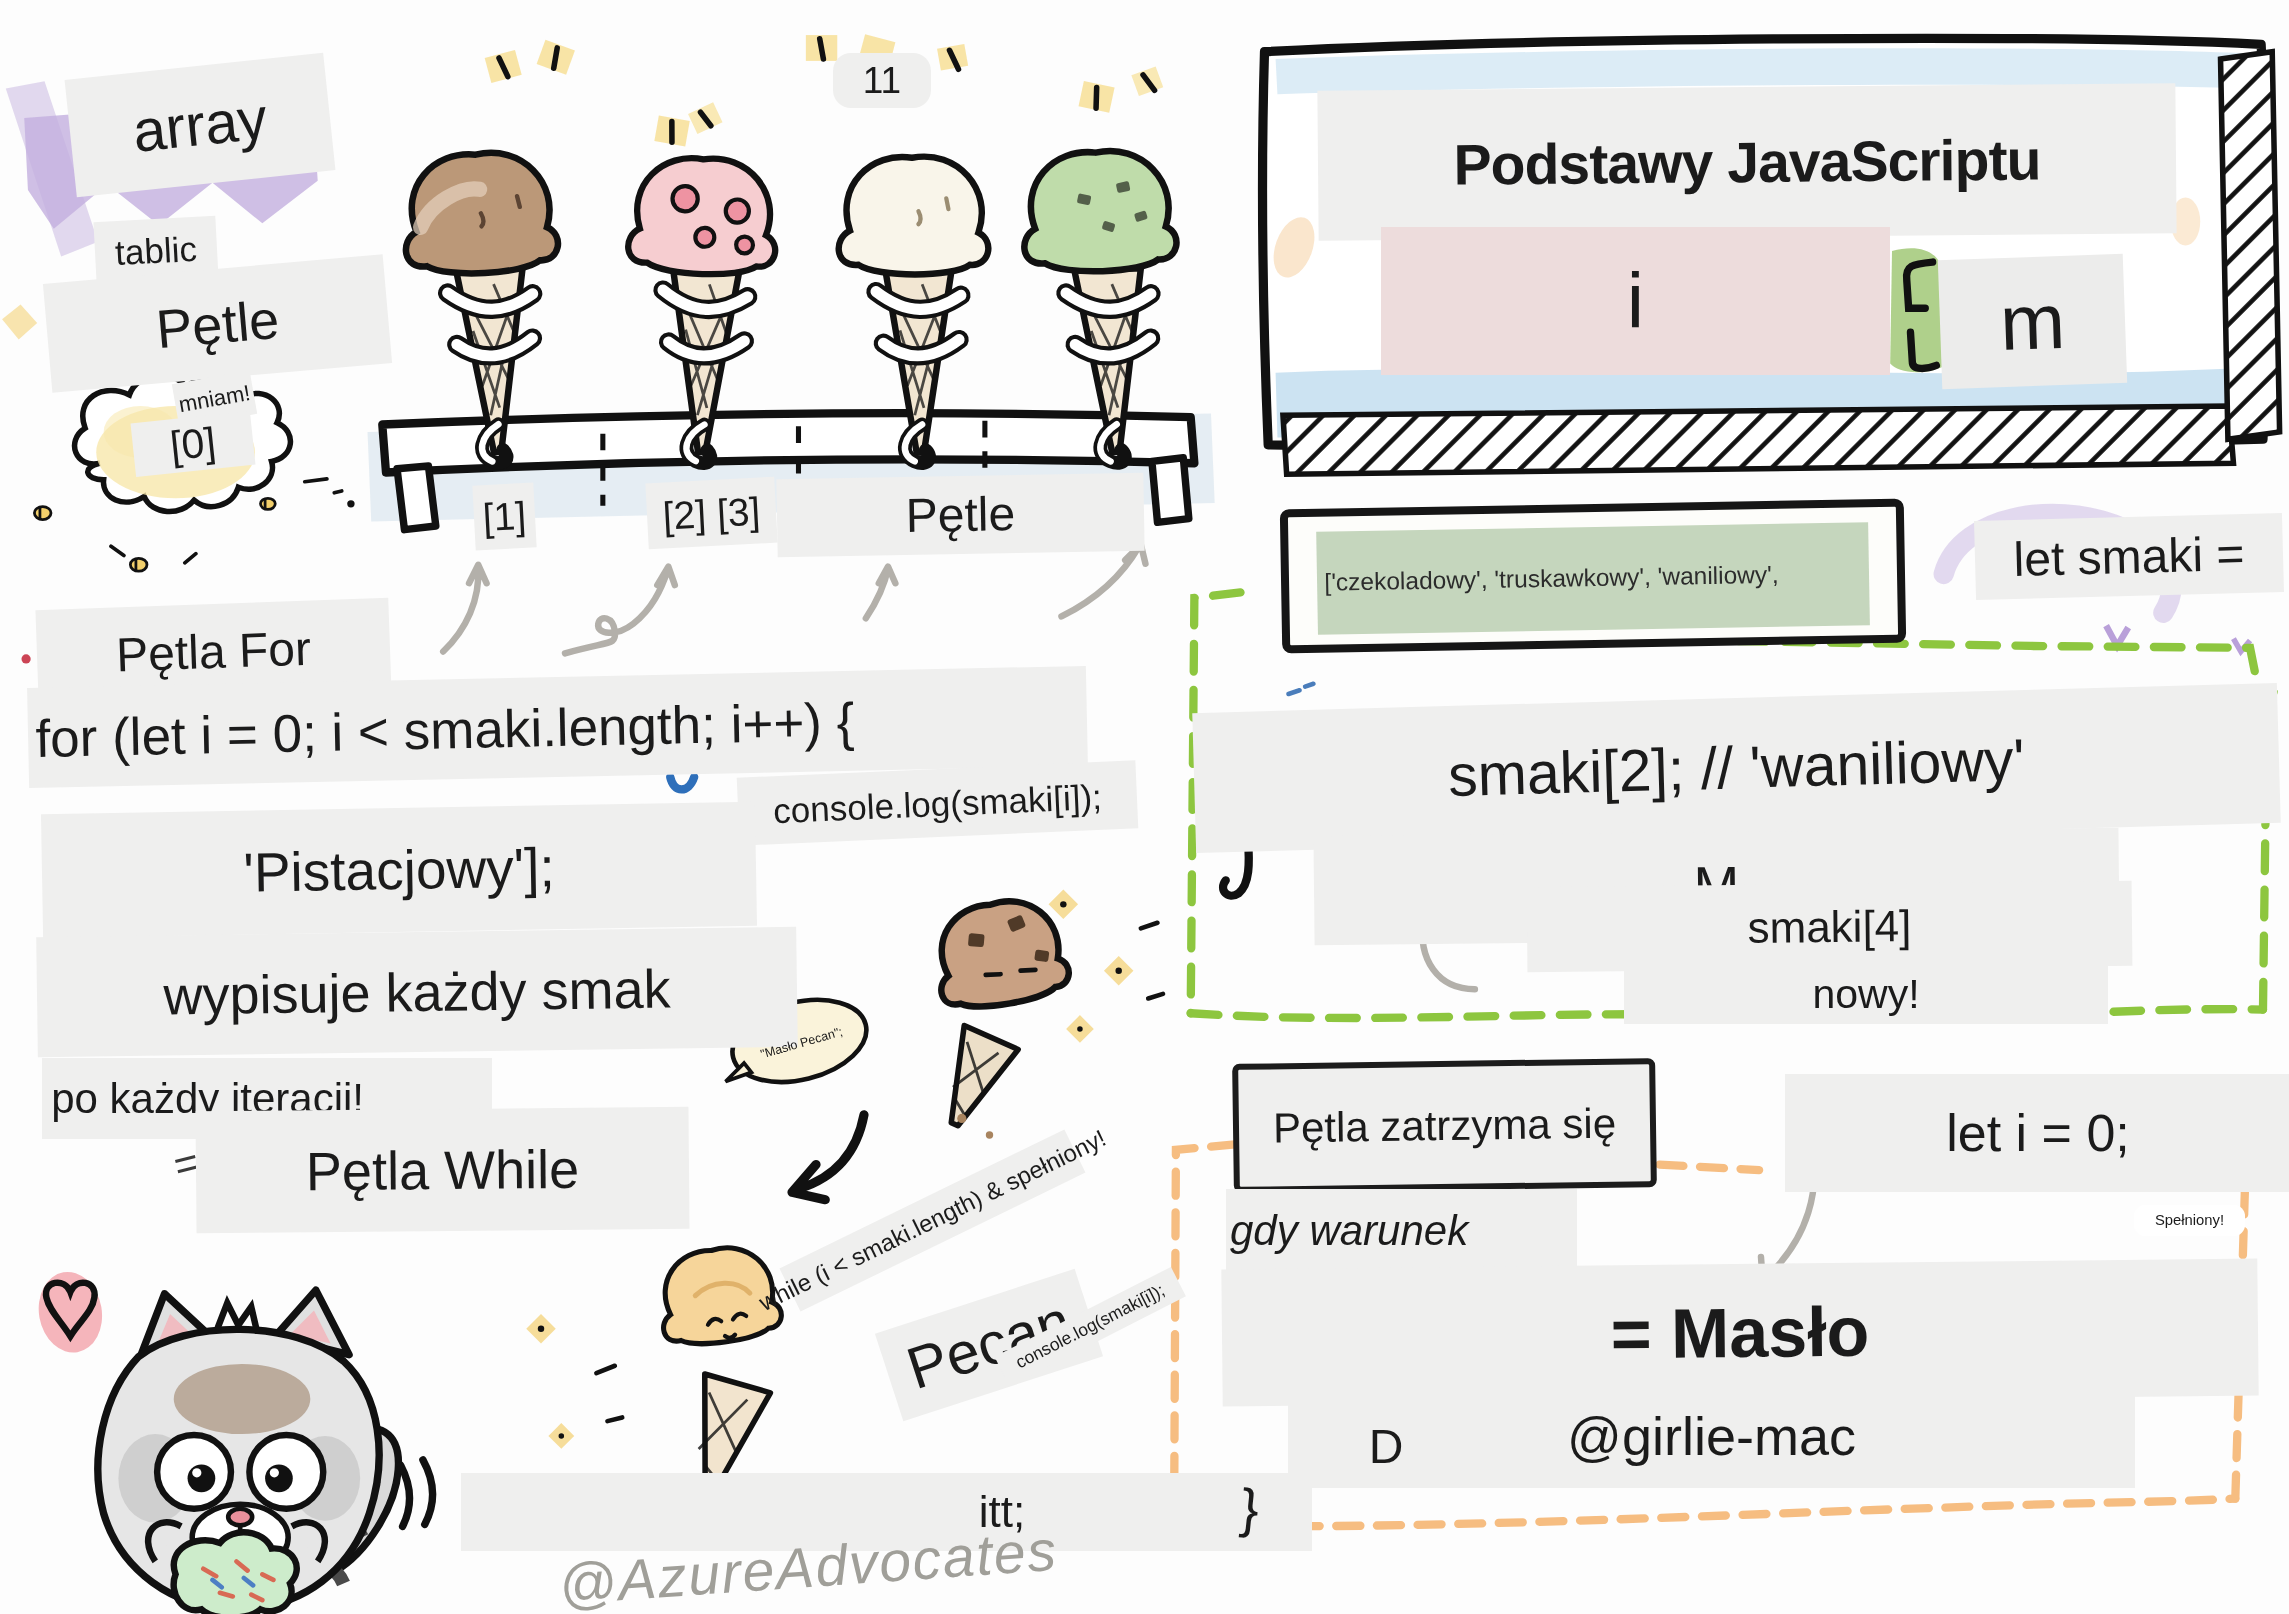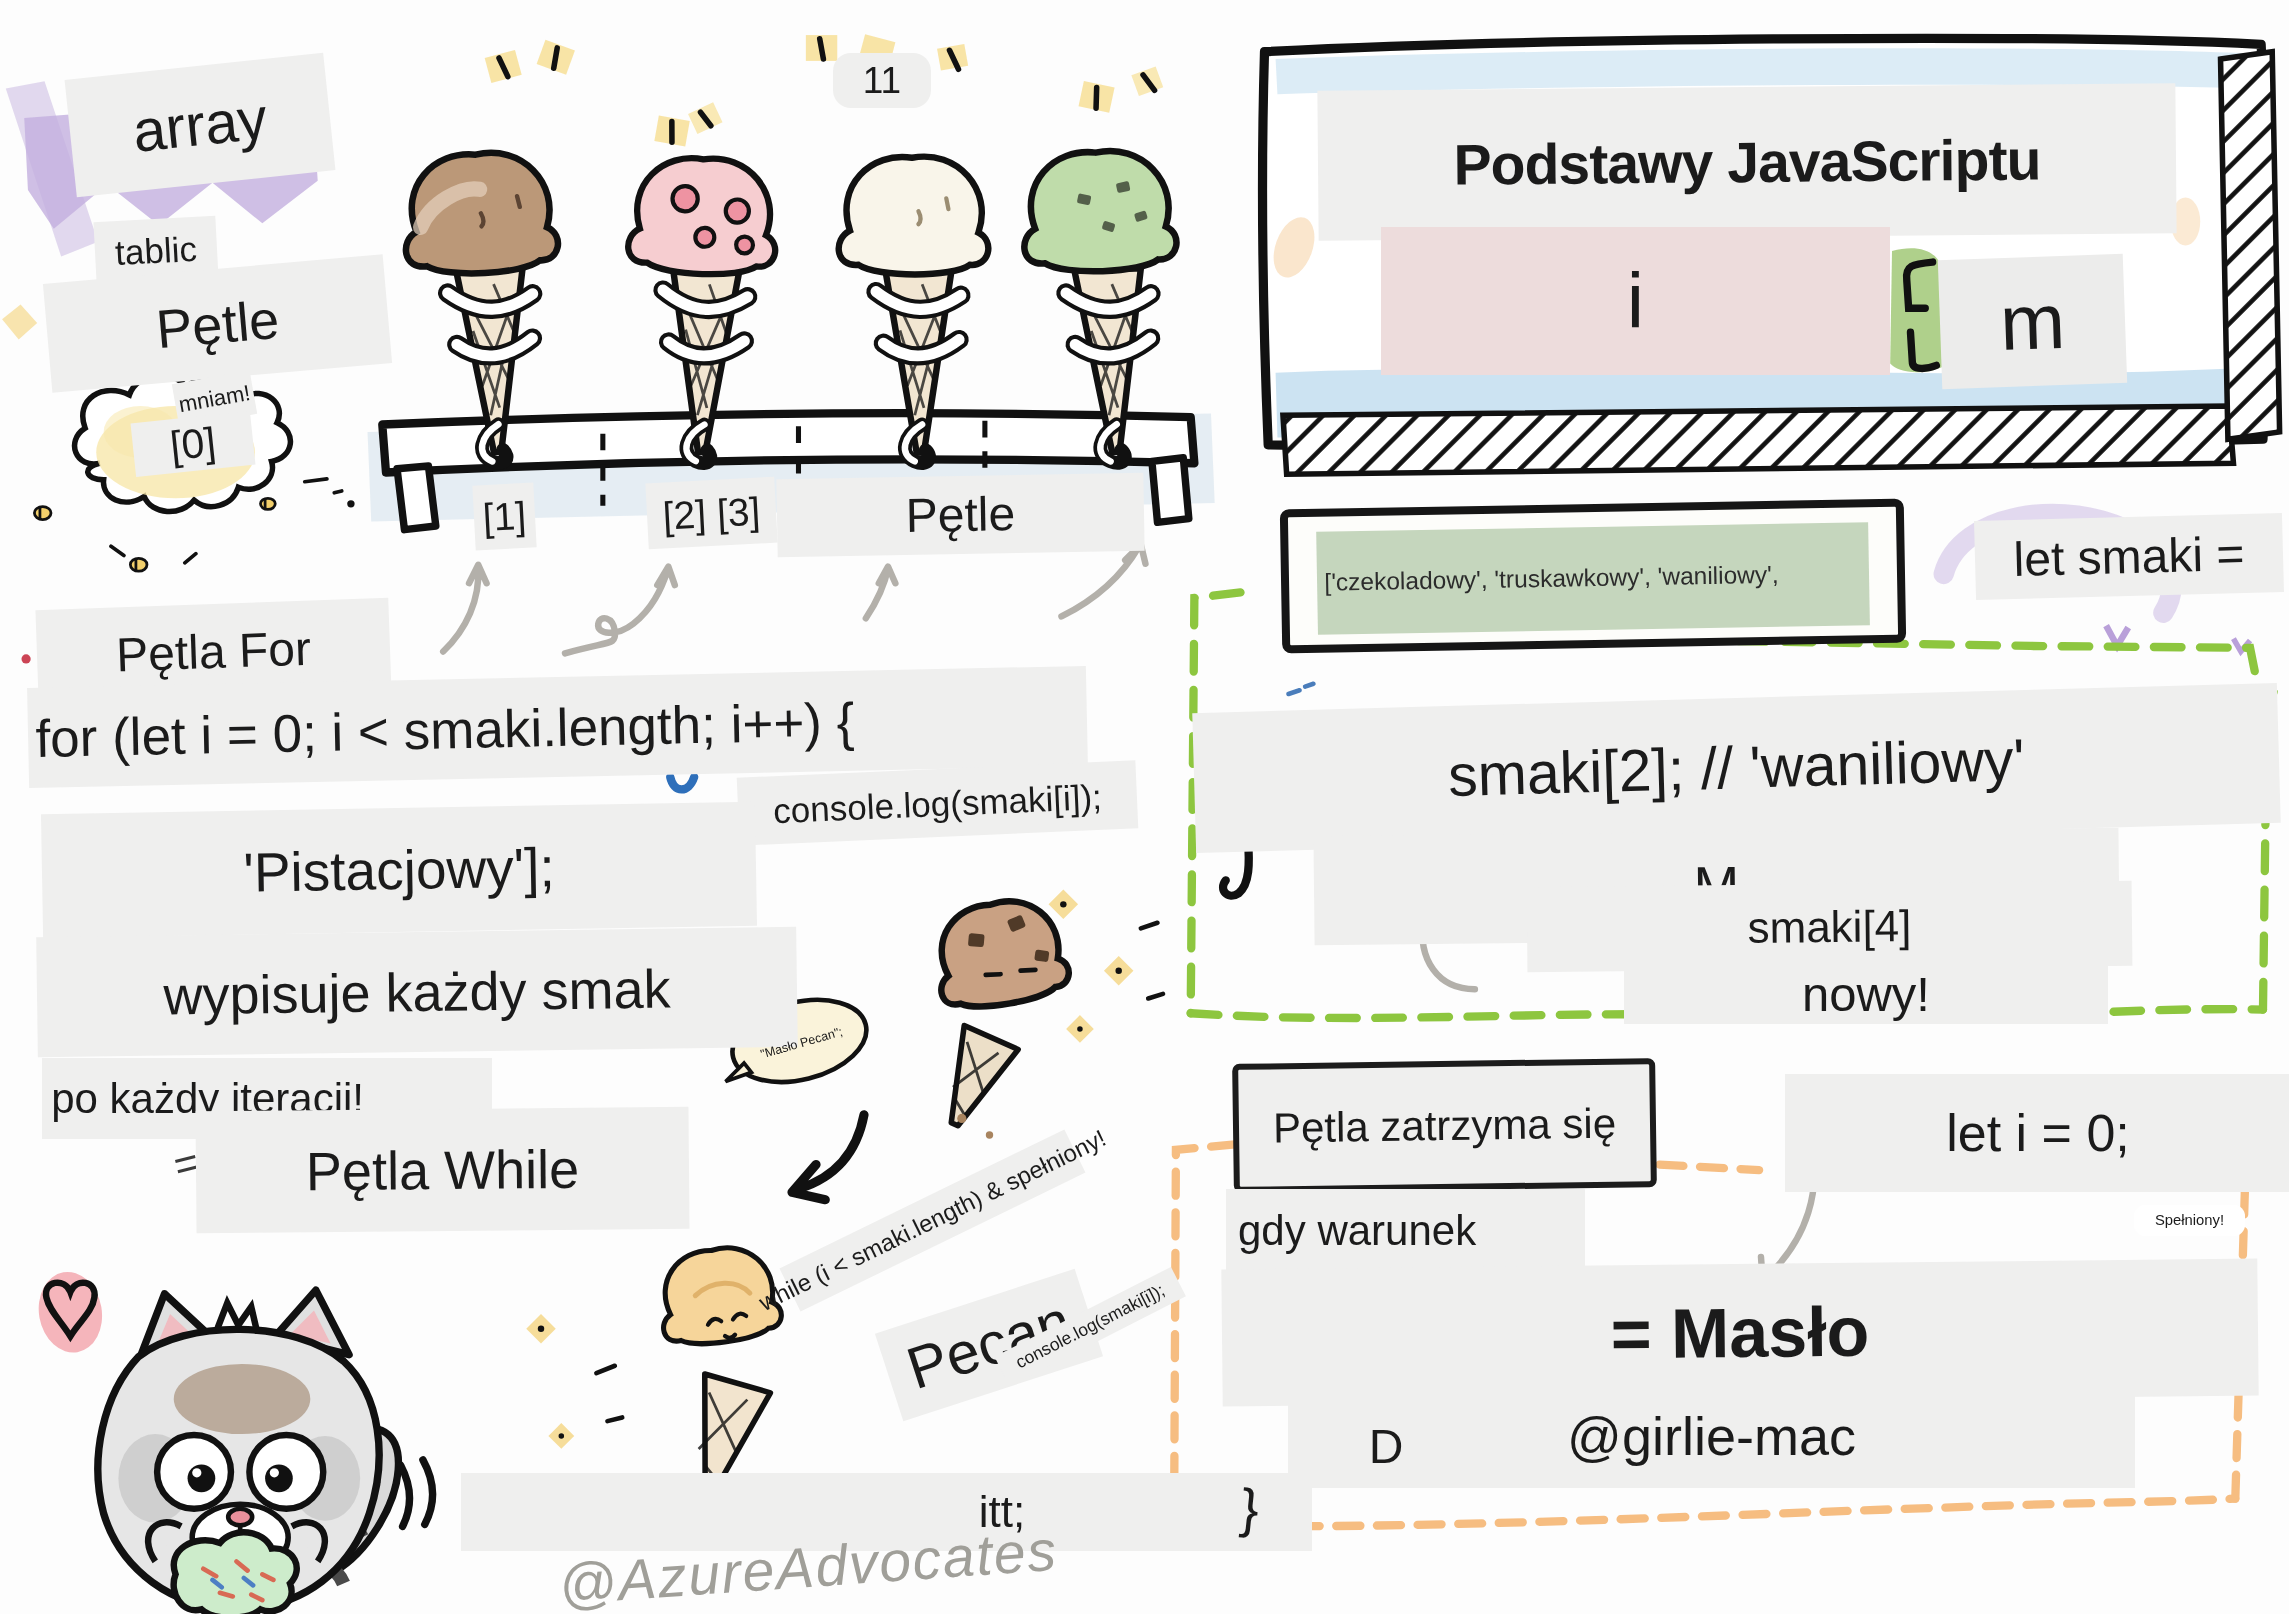--- a/index.html
+++ b/index.html
@@ -322,24 +322,24 @@
   <div class="lbl" style="left:1940px;top:257px;width:185px;height:129px;font-size:78px;background:#ececeb;transform:rotate(-2deg);">m</div>
 
   <div class="lbl" style="left:1975px;top:517px;width:308px;height:79px;font-size:48px;transform:rotate(-1.5deg);">let smaki =</div>
   <div style="position:absolute;z-index:2;left:1281px;top:504px;width:624px;height:144px;border:8.3px solid #161616;border-radius:9.2px;background:#fdfdfa;transform:rotate(-1deg);box-sizing:border-box;">
     <div class="lbl left" style="left:28px;top:14.8px;width:545px;height:103px;font-size:24.5px;background:#c5d6bd;padding-left:7.4px;color:#2c2c2c;">['czekoladowy', 'truskawkowy', 'waniliowy',</div>
   </div>
 
   <div class="lbl" style="left:1194px;top:698px;width:1085px;height:140px;font-size:59px;transform:rotate(-1.6deg);">smaki[2]; // 'waniliowy'</div>
   <div class="lbl" style="left:1314px;top:832px;width:805px;height:109px;font-size:55px;transform:rotate(-0.6deg);">M</div>
   <div class="lbl" style="left:1527px;top:884px;width:605px;height:85px;font-size:44px;transform:rotate(-0.6deg);">smaki[4]</div>
-  <div class="lbl" style="left:1624px;top:965px;width:484px;height:59px;font-size:49px;">nowy!</div>
+  <div class="lbl" style="left:1624px;top:965px;width:484px;height:59px;font-size:41px;">nowy!</div>
 
   <div class="lbl border-box" style="left:1233px;top:1061px;width:423px;height:129px;font-size:42px;box-sizing:border-box;transform:rotate(-0.8deg);">Pętla zatrzyma się</div>
-  <div class="lbl left" style="left:1226px;top:1189px;width:347px;height:83px;font-size:42px;padding-left:12px;">gdy warunek</div>
+  <div class="lbl left" style="left:1226px;top:1189px;width:347px;height:83px;font-size:42px;padding-left:4px;font-style:italic;">gdy warunek</div>
   <div class="lbl" style="left:1785px;top:1074px;width:506px;height:118px;font-size:52px;">let i = 0;</div>
   <div class="lbl" style="left:2134px;top:1205px;width:111px;height:31px;font-size:14.8px;background:#ffffff;border-radius:11px;">Spełniony!</div>
   <div class="lbl" style="left:1222px;top:1264px;width:1036px;height:137px;font-size:70px;font-weight:600;transform:rotate(-0.6deg);">= Masło</div>
   <div class="lbl" style="left:1288px;top:1383px;width:847px;height:105px;font-size:54px;">@girlie-mac</div>
   <div class="lbl" style="left:1312px;top:1414px;width:148px;height:65px;font-size:48px;">D</div>
   <div class="lbl nobg" style="left:1227px;top:1475px;width:46px;height:65px;font-size:54px;transform:rotate(6deg);">}</div>
 
 </div>
 
 

